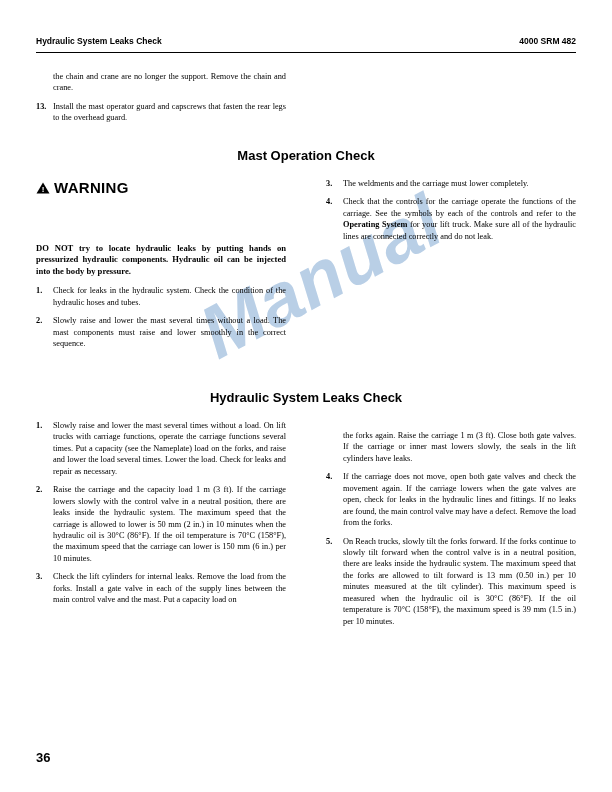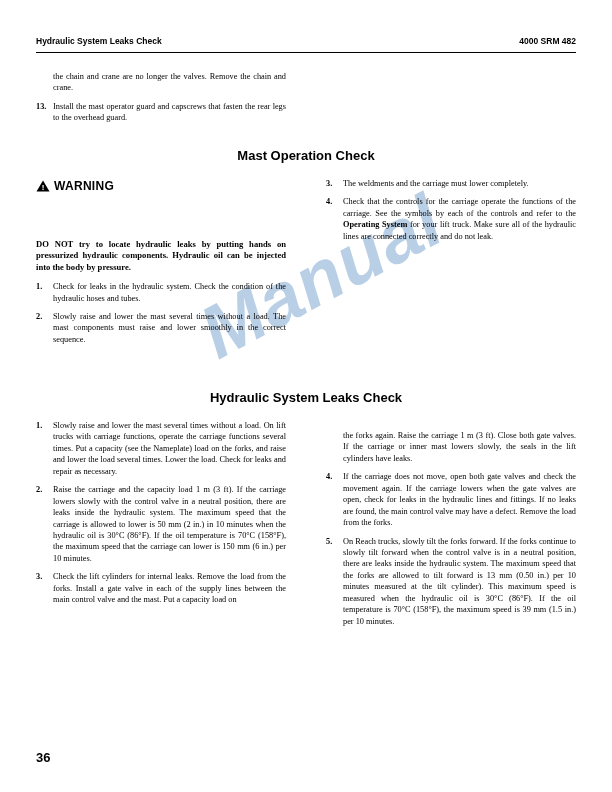--- a/index.html
+++ b/index.html
@@ -110,21 +110,21 @@
     margin-bottom: 3px;
   }
   .tri {
     position: relative;
     width: 14px;
     height: 12px;
   }
   .warning-label {
     font-family: "Liberation Sans", sans-serif;
     font-weight: bold;
-    font-size: 12px;
+    font-size: 15px;
     letter-spacing: 0.3px;
   }
   .warning-body {
     font-weight: bold;
     font-size: 8.6px;
     line-height: 1.34;
     text-align: justify;
     margin-top: 44px;
   }
 
@@ -150,21 +150,21 @@
     <span>Hydraulic System Leaks Check</span>
     <span>4000 SRM 482</span>
   </div>
   <div class="header-rule"></div>
 
   <div class="watermark">Manual</div>
 
   <div class="col col-left" style="top: 71px;">
     <div class="li">
       <div class="num"></div>
-      <div class="txt">the chain and crane are no longer the valves. Remove the chain and crane.</div>
+      <div class="txt">the chain and crane are no longer the support. Remove the chain and crane.</div>
     </div>
     <div class="li">
       <div class="num">13.</div>
       <div class="txt">Install the mast operator guard and capscrews that fasten the rear legs to the overhead guard.</div>
     </div>
   </div>
 
 
   <div class="section-title" style="top: 148px;">Mast Operation Check</div>
 

